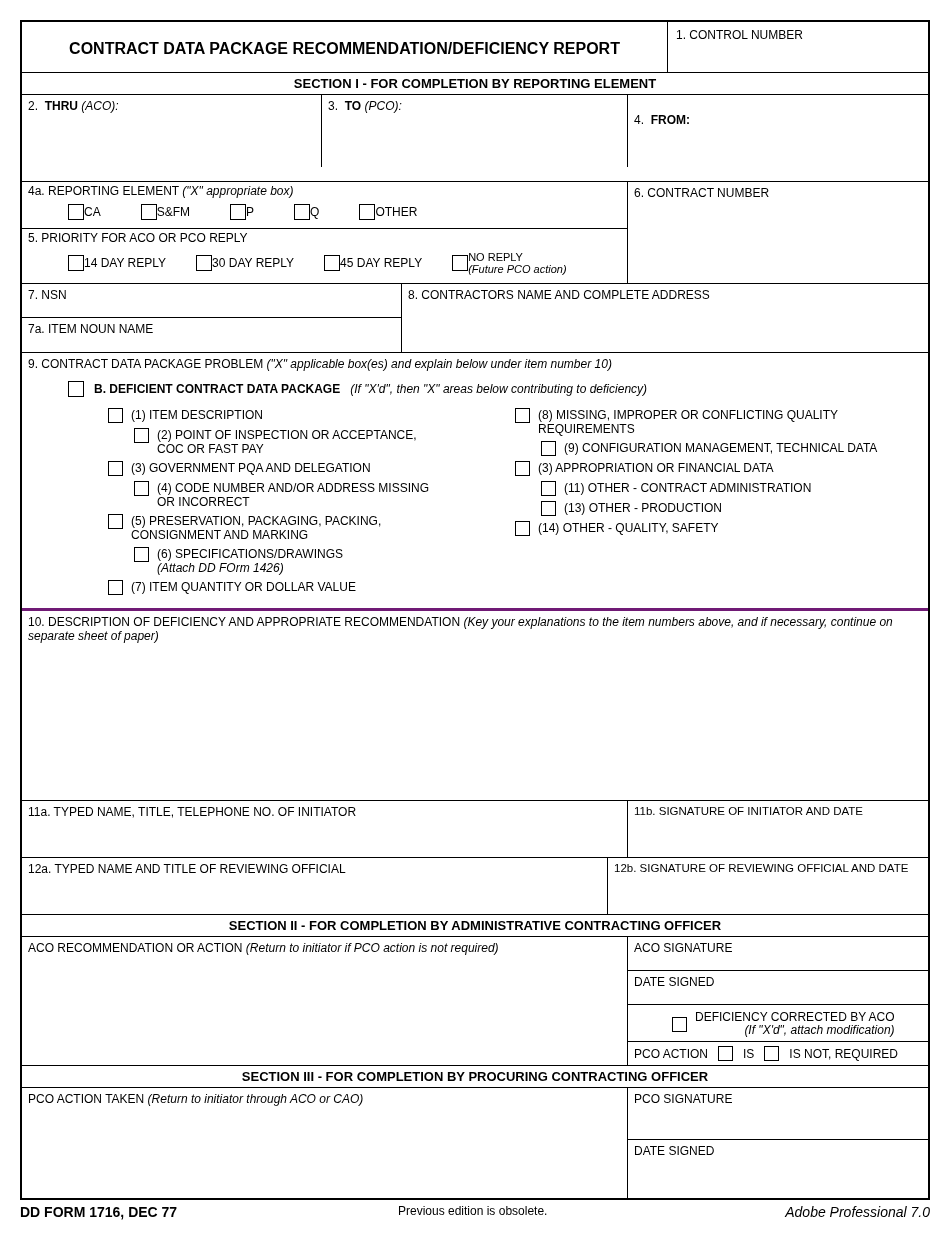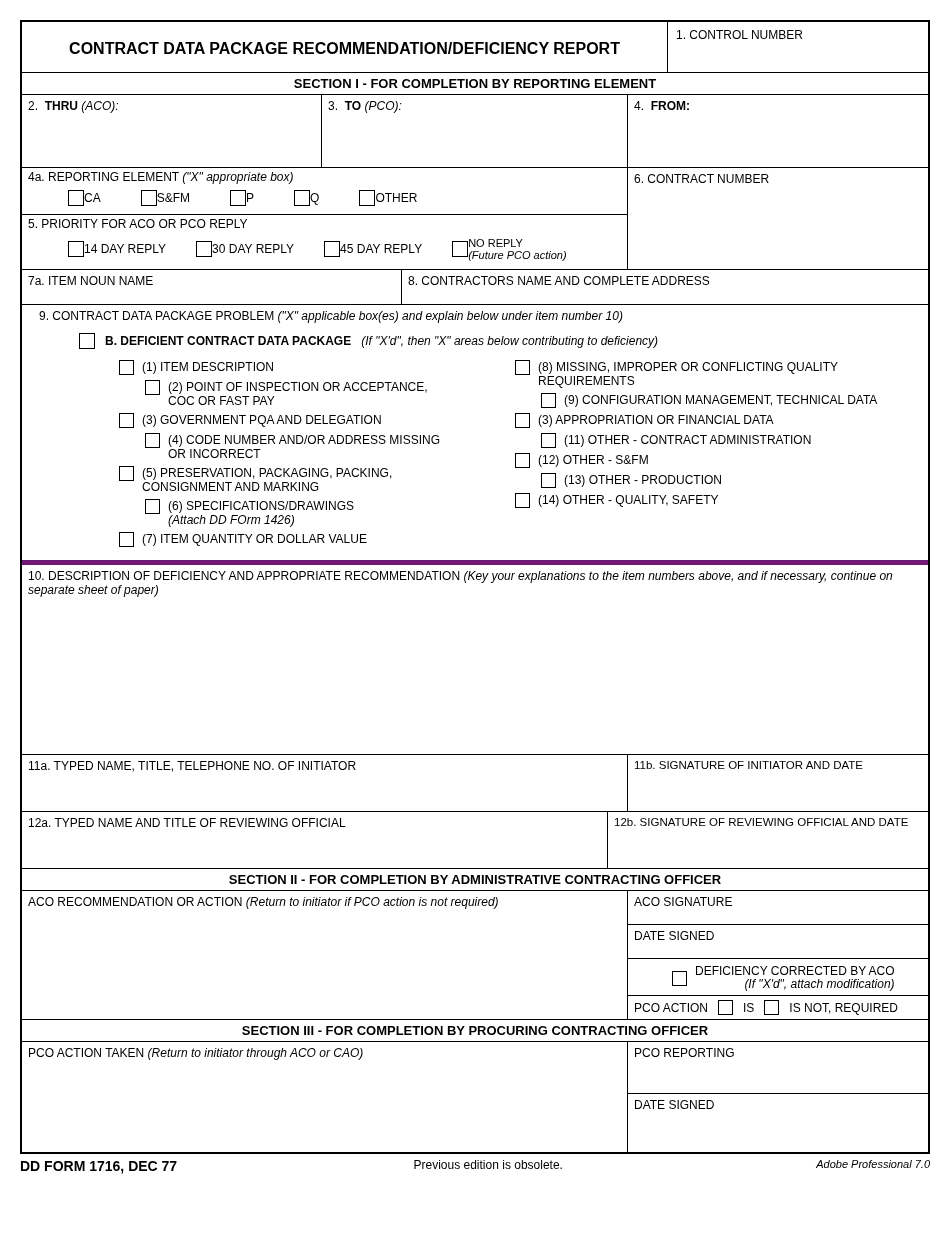--- a/index.html
+++ b/index.html
@@ -7,36 +7,36 @@
   .form { width: 910px; border: 2px solid #000; margin: 0 auto; }
   .row { display: flex; border-bottom: 1px solid #000; }
   .row:last-child { border-bottom: none; }
   .cell { border-right: 1px solid #000; padding: 4px 6px; }
   .cell:last-child { border-right: none; }
   .title-cell { flex: 1; font-size: 16px; font-weight: bold; text-align: center; padding: 18px 8px 14px; }
   .control-cell { width: 260px; font-size: 12px; padding: 6px 8px; }
   .section-head { text-align: center; font-weight: bold; font-size: 13px; padding: 3px 0; border-bottom: 1px solid #000; }
   .thru { width: 300px; height: 72px; }
   .to { flex:1; height:72px; }
-  .from { width: 300px; height:72px; }
+  .from { width: 300px; height:72px;margin-top:14px; }
   .lbl { font-size: 12px; }
   .lbl b { font-weight: bold; }
   .italic { font-style: italic; }
   .re-row { border-bottom: 1px solid #000; padding: 2px 6px 4px; }
   .cb-line { display:flex; align-items:center; gap:0; padding-top:4px;}
   .cb { display:inline-block; width:16px; height:16px; border:1px solid #000; flex-shrink:0;}
   .cb-s { display:inline-block; width:15px; height:15px; border:1px solid #000; flex-shrink:0;}
   .check-group { display:flex; gap:40px; padding:2px 6px 4px 40px; align-items:center;}
   .nsn { width:380px; }
   .contractor { flex:1; }
   .twocol { display:flex; }
   .leftcol { flex:1; border-right:1px solid #000;}
   .mini { height:34px; border-bottom:1px solid #000; padding:4px 6px;}
   .mini.last { border-bottom:none;}
-  .prob-block { padding:4px 17px 8px; border-bottom:5px solid #701a75;}
+  .prob-block { padding:4px 6px 8px; border-bottom:3px solid #701a75;}
   .indent1 { padding-left:40px; margin-top:10px; display:flex; align-items:center; gap:10px;}
   .defgrid { display:flex; padding-left:80px; margin-top:6px;}
   .defcol { flex:1; }
   .defitem { display:flex; align-items:flex-start; gap:8px; margin:5px 0;}
   .defitem .txt { line-height:14px;}
   .desc10 { padding:4px 6px; height:190px; border-bottom:1px solid #000;}
   .sig-row .cell { height:56px; }
   .sig-l { flex:1; }
   .sig-r { width:300px; font-size:11.5px;}
   .sig-r2 { width:320px; font-size:11.5px;}
@@ -45,21 +45,21 @@
   .aco-r { width:300px; display:flex; flex-direction:column;}
   .aco-sub { border-bottom:1px solid #000; padding:4px 6px; height:34px;}
   .aco-sub.noborder { border-bottom:none;}
   .aco-def { padding:6px 6px 4px 44px; display:flex; align-items:center; gap:8px; border-bottom:1px solid #000;text-align:right;}
   .aco-pco { display:flex; padding:4px 6px; gap:10px; align-items:center;}
   .pco-block { display:flex;}
   .pco-l { flex:1; padding:4px 6px; border-right:1px solid #000; height:110px;}
   .pco-r { width:300px; display:flex; flex-direction:column;}
   .footer { width:910px; margin:4px auto 0; display:flex; justify-content:space-between; font-size:12px;}
   .footer .fl { font-weight:bold; font-size:14px;}
-  .footer .fr { font-style:italic; font-size:11px;margin-left:17px;}
+  .footer .fr { font-style:italic; font-size:14px;margin-left:17px;}
   .noreply { display:flex; flex-direction:column; line-height:12px; font-size:11px;}
 </style>
 </head>
 <body>
 
 <div class="form">
 
   <div class="row">
     <div class="cell title-cell">CONTRACT DATA PACKAGE RECOMMENDATION/DEFICIENCY REPORT</div>
     <div class="cell control-cell">1.  CONTROL NUMBER</div>
@@ -131,20 +131,21 @@
         </div>
       </div>
     </div>
     <div style="width:300px;">
       <div style="padding:4px 6px;">6.  CONTRACT NUMBER</div>
     </div>
   </div>
 
   <div class="twocol" style="border-top:1px solid #000; border-bottom:1px solid #000;">
     <div class="nsn" style="border-right:1px solid #000;">
+      <div class="mini"><span>7.  NSN</span></div>
       <div class="mini last"><span>7a.  ITEM NOUN NAME</span></div>
     </div>
     <div class="contractor">
       <div style="padding:4px 6px;"><span>8.  CONTRACTORS NAME AND COMPLETE ADDRESS</span></div>
     </div>
   </div>
 
   <div class="prob-block">
     <span>9.  CONTRACT DATA PACKAGE PROBLEM</span> <span class="italic">("X" applicable box(es) and explain below under item number 10)</span>
     <div class="indent1">
@@ -191,24 +192,20 @@
             <span class="cb-s"></span>
             <span class="txt">(9) CONFIGURATION MANAGEMENT, TECHNICAL DATA</span>
           </div>
         <div class="defitem">
             <span class="cb-s"></span>
             <span class="txt">(3) APPROPRIATION OR FINANCIAL DATA</span>
           </div>
         <div class="defitem" style="padding-left:26px;">
             <span class="cb-s"></span>
             <span class="txt">(11) OTHER - CONTRACT ADMINISTRATION</span>
-          </div>
-        <div class="defitem">
-            <span class="cb-s"></span>
-            <span class="txt">(12) OTHER - S&amp;FM</span>
           </div>
         <div class="defitem" style="padding-left:26px;">
             <span class="cb-s"></span>
             <span class="txt">(13) OTHER - PRODUCTION</span>
           </div>
         <div class="defitem">
             <span class="cb-s"></span>
             <span class="txt">(14) OTHER - QUALITY, SAFETY</span>
           </div>
       </div>
@@ -251,21 +248,21 @@
     </div>
   </div>
 
   <div class="section-head">SECTION III - FOR COMPLETION BY PROCURING CONTRACTING OFFICER</div>
 
   <div class="pco-block">
     <div class="pco-l">
       <span>PCO ACTION TAKEN</span> <span class="italic">(Return to initiator through ACO or CAO)</span>
     </div>
     <div class="pco-r">
-      <div class="aco-sub" style="height:52px;"><span>PCO REPORTING</span></div>
+      <div class="aco-sub" style="height:52px;"><span>PCO SIGNATURE</span></div>
       <div class="aco-sub noborder" style="height:58px;"><span>DATE SIGNED</span></div>
     </div>
   </div>
 
 </div>
 
 <div class="footer">
   <span class="fl">DD FORM 1716, DEC 77</span>
   <span>Previous edition is obsolete.</span>
   <span class="fr">Adobe Professional 7.0</span>

